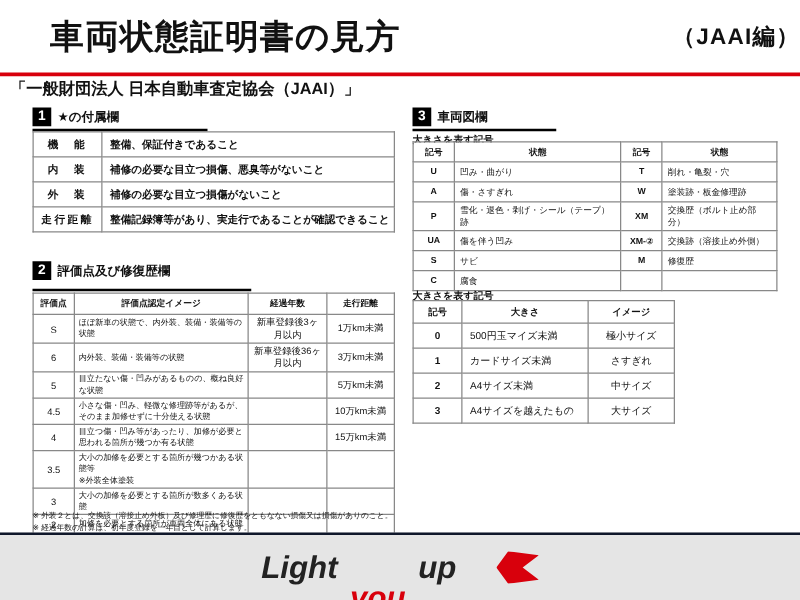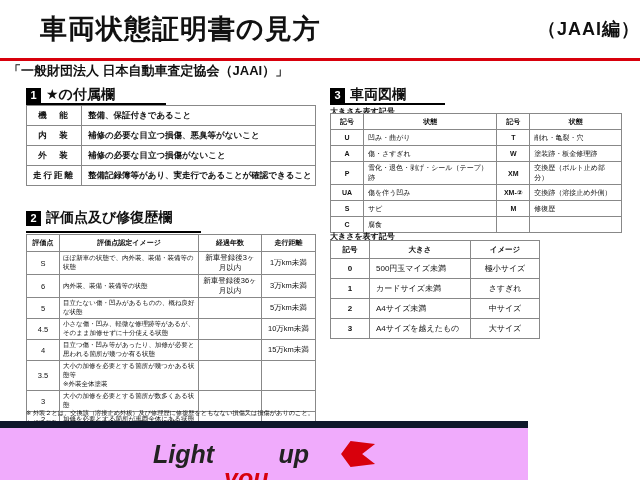--- a/index.html
+++ b/index.html
@@ -32,21 +32,21 @@
     position:absolute;left:8px;top:62px;font-size:13px;font-weight:bold;
   }
 
   
   .sec-head{position:absolute;display:flex;align-items:center;}
   .sec-num{
     width:15px;height:15px;background:#000;color:#fff;
     font-size:11px;line-height:15px;text-align:center;font-weight:bold;
     margin-right:5px;
   }
-  .sec-label{font-size:14px;font-weight:bold;}
+  .sec-label{font-size:10px;font-weight:bold;}
   .sec-underline{position:absolute;height:2px;background:#000;}
 
   
   table{border-collapse:collapse;position:absolute;}
   td,th{border:1px solid #888;font-size:7.5px;padding:1px 3px;vertical-align:middle;}
 
   
   #t1{left:26px;top:105px;width:290px;}
   #t1 td{height:17px;font-weight:bold;}
   #t1 .k{width:48px;text-align:center;font-weight:bold;letter-spacing:2px;font-size:8.5px;}
@@ -74,22 +74,22 @@
   #t4 .img{text-align:center;}
 
   .mini-head{position:absolute;font-size:8px;font-weight:bold;}
 
   
   .notes{position:absolute;left:26px;top:408px;width:292px;font-size:6.2px;line-height:1.55;}
   .notes .star{display:block;}
 
   
   .footer{
-    position:absolute;left:0;bottom:0;width:528px;height:52px;
-    border-top:7px solid #0f172a;background:#f0abfc;
+    position:absolute;left:0;bottom:0;width:640px;height:52px;
+    border-top:2px solid #0f172a;background:#e5e5e5;
     display:flex;align-items:center;justify-content:center;
   }
   .logo-line{display:flex;align-items:center;gap:10px;}
   .lg-text{font-size:25px;font-style:italic;font-weight:bold;color:#222;}
   .lg-you{font-size:25px;font-style:italic;font-weight:bold;color:#d8000c;margin-top:48px;}
   .d-mark{
     width:34px;height:26px;background:#d8000c;
     clip-path:polygon(0% 50%,28% 0%,100% 12%,62% 50%,100% 88%,28% 100%);
     margin-left:22px;
   }

